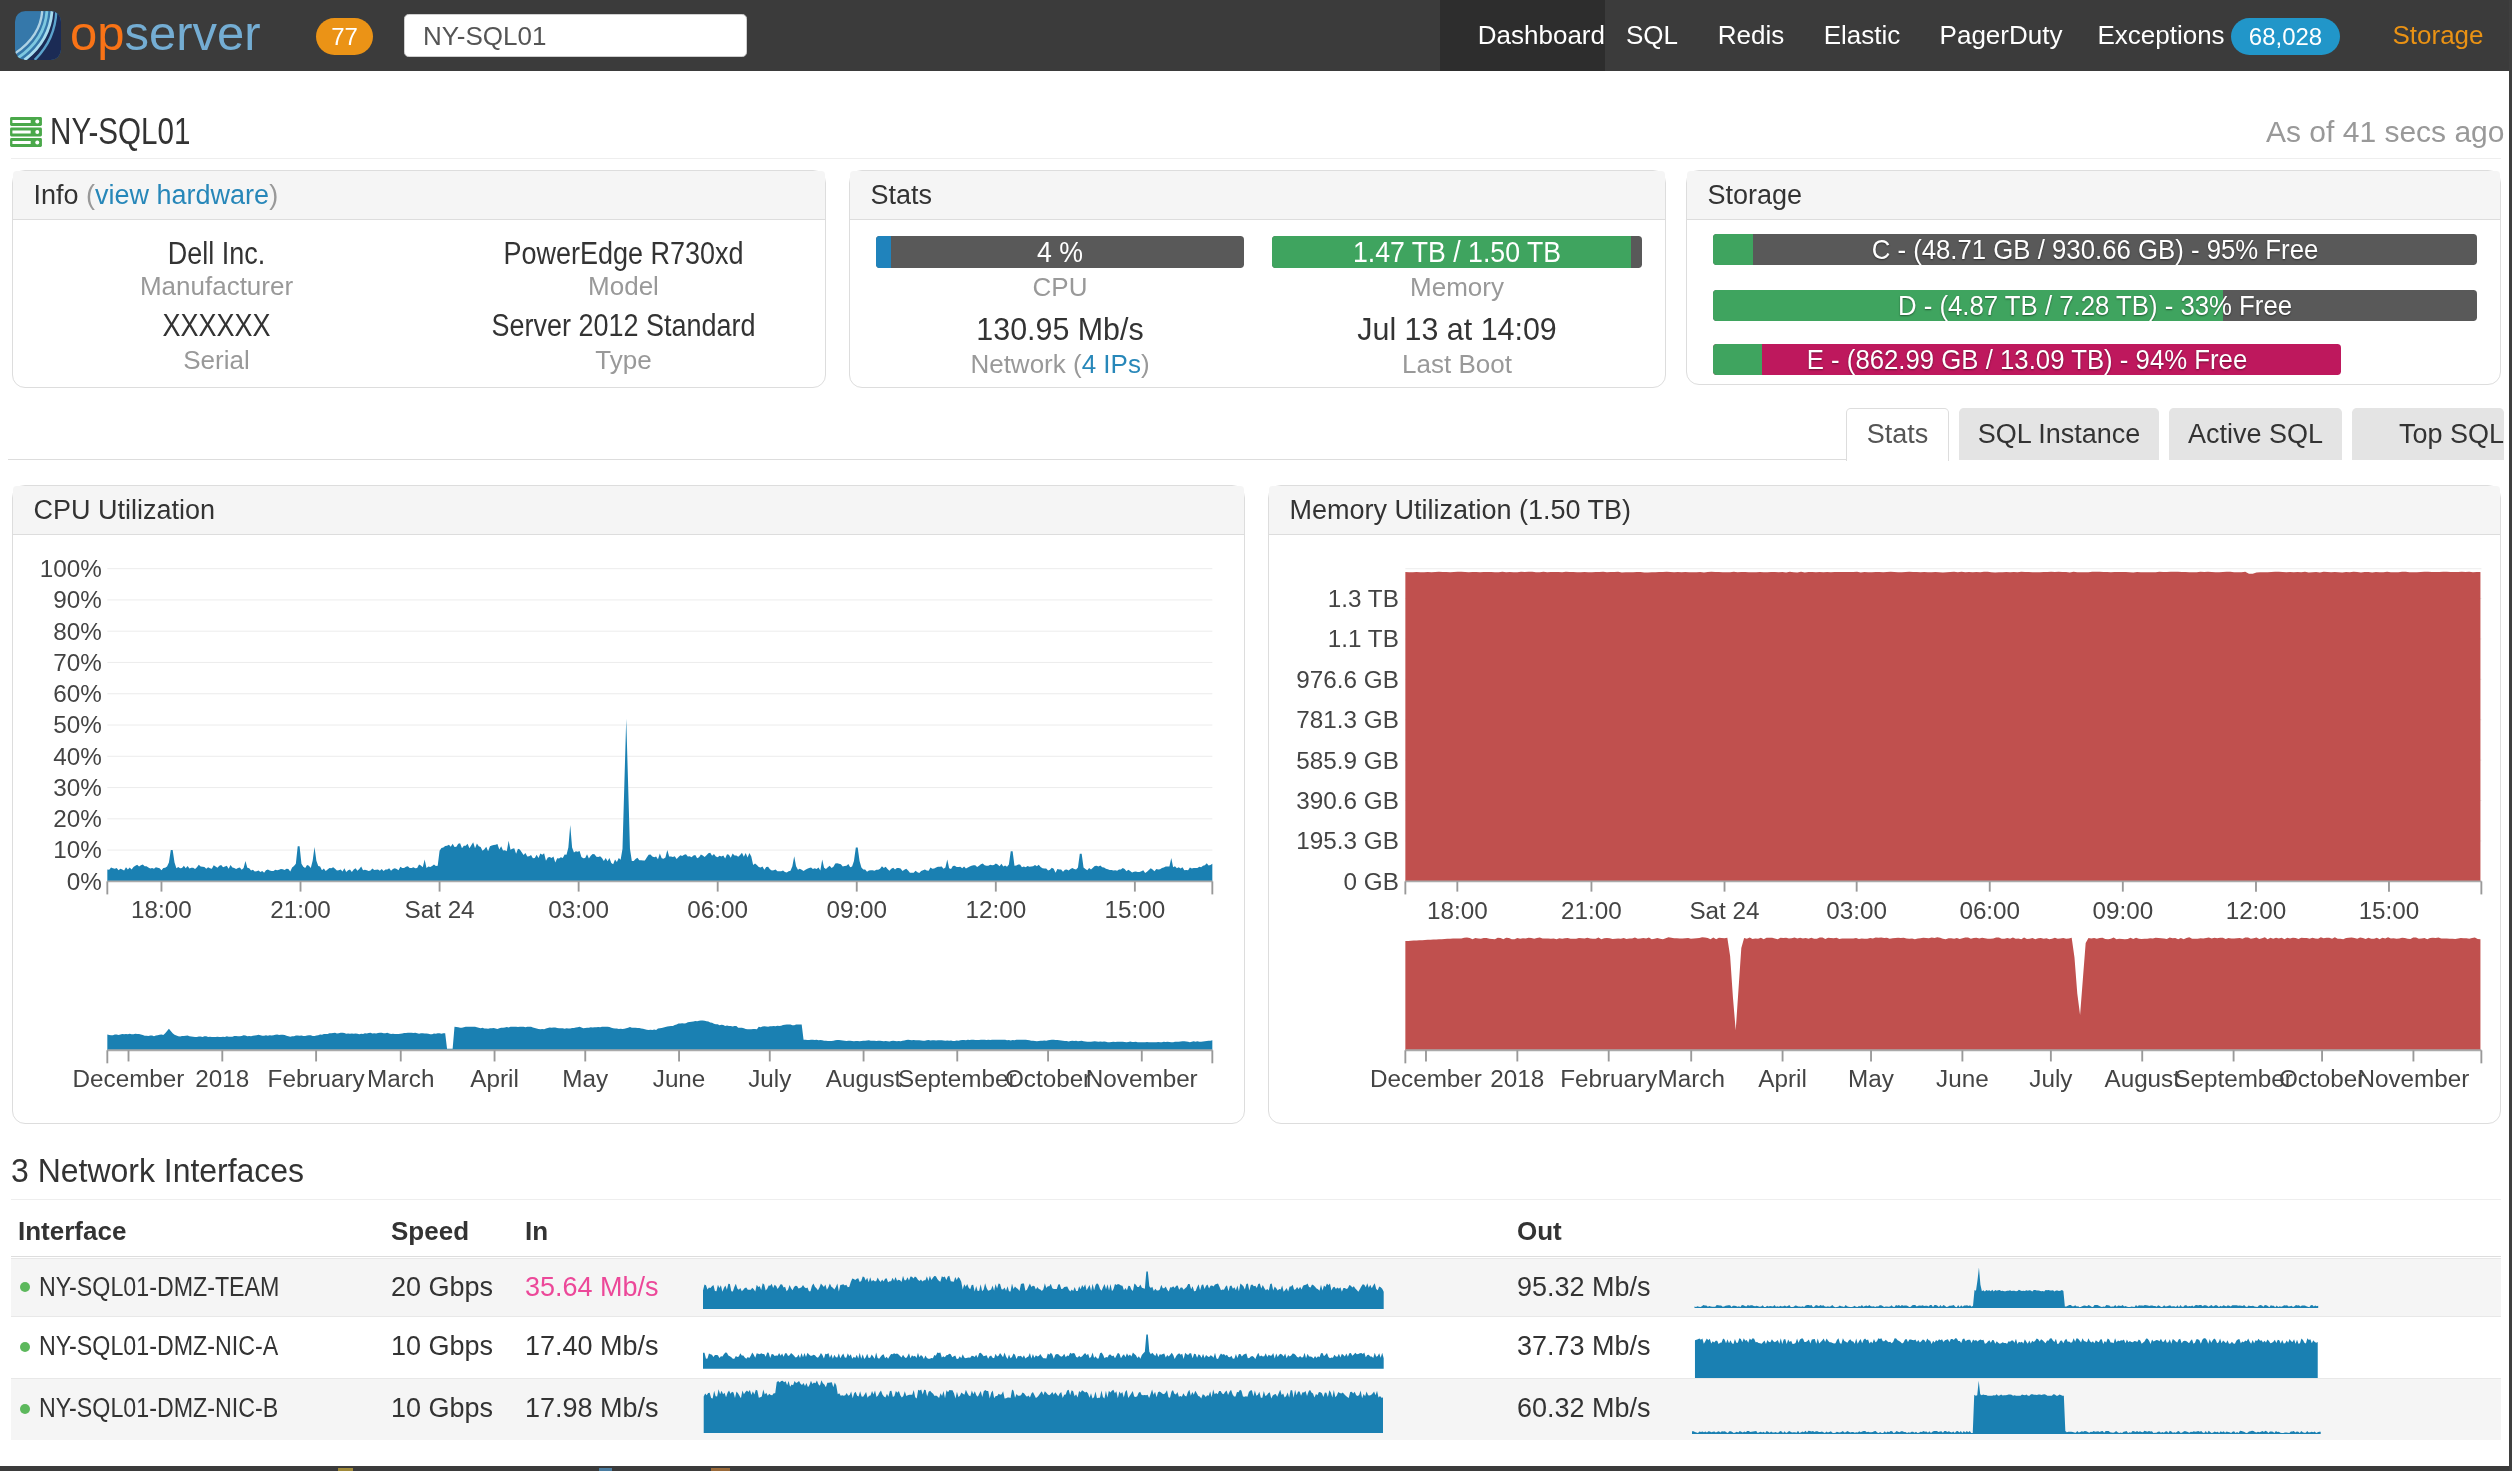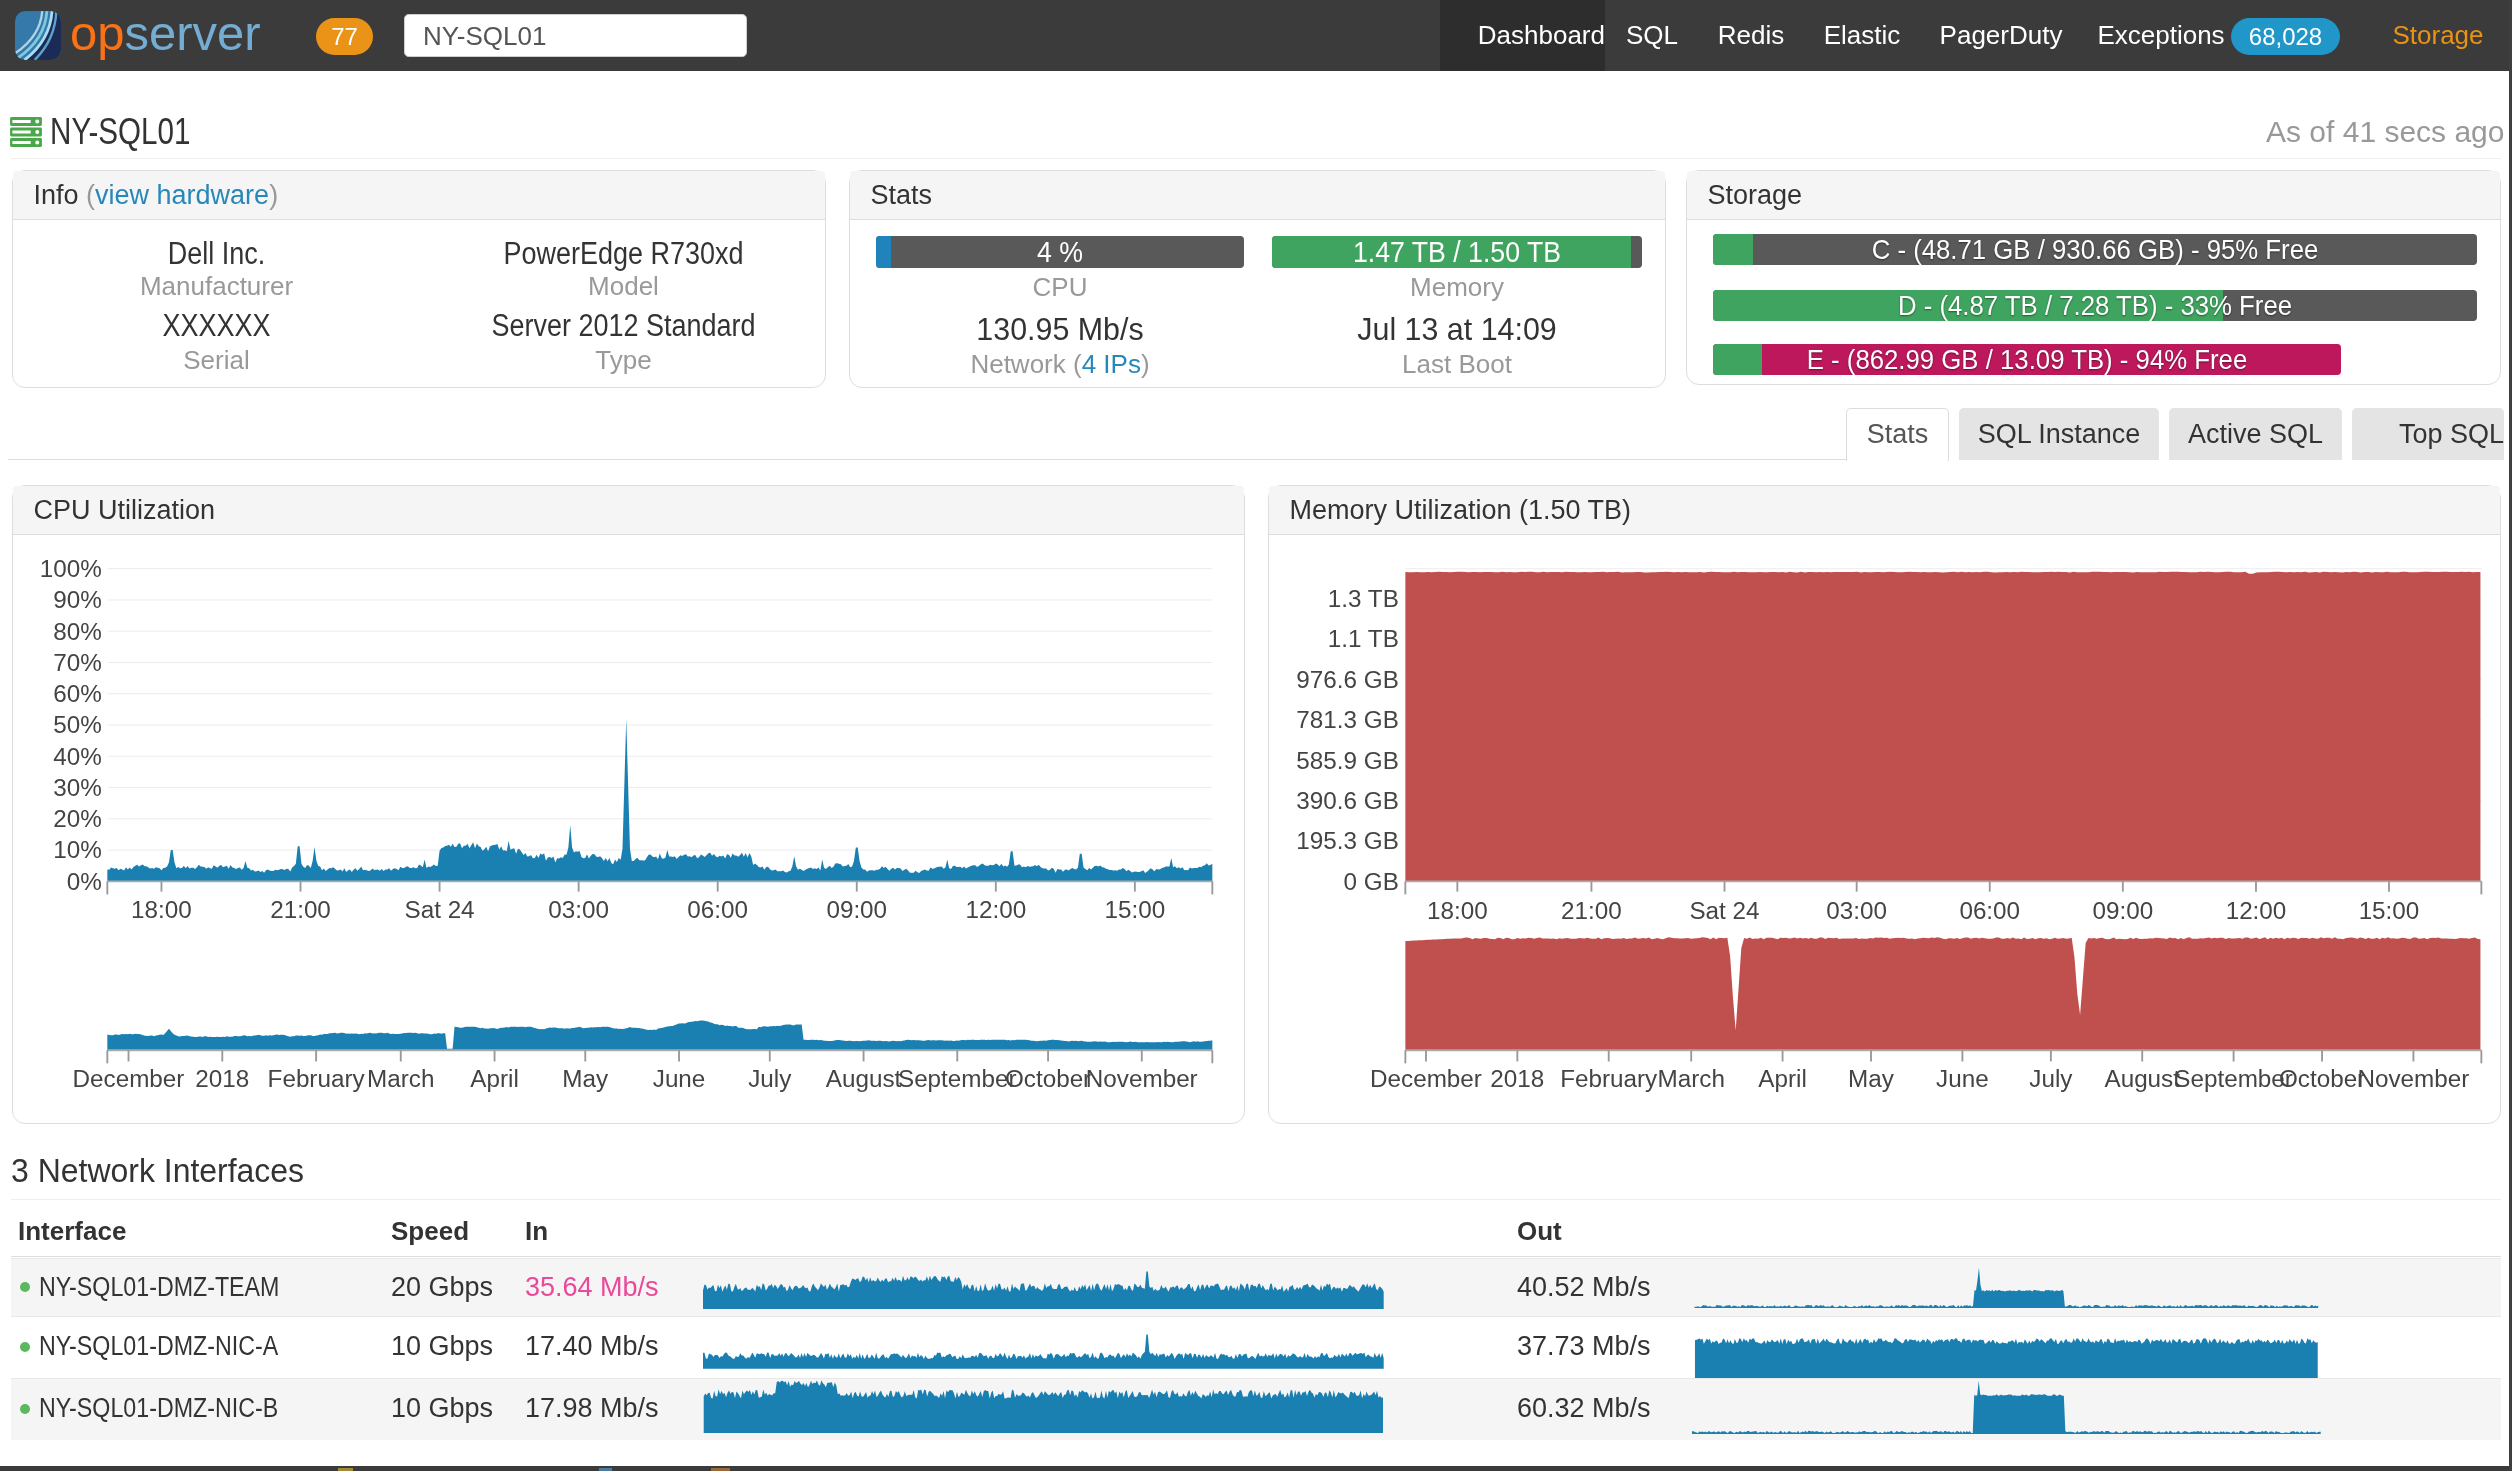--- a/index.html
+++ b/index.html
@@ -263,21 +263,21 @@
 <div class="abs" style="left:18px;top:1216px;font-size:26px;color:#333;font-weight:bold">Interface</div>
 <div class="abs" style="left:391px;top:1216px;font-size:26px;color:#333;font-weight:bold">Speed</div>
 <div class="abs" style="left:525px;top:1216px;font-size:26px;color:#333;font-weight:bold">In</div>
 <div class="abs" style="left:1517px;top:1216px;font-size:26px;color:#333;font-weight:bold">Out</div>
 <div class="abs" style="left:11.2px;top:1256px;width:2490px;border-top:1.9px solid #ddd"></div>
 <div class="abs" style="left:11.2px;top:1258px;width:2490px;height:59px;background:#f5f5f5;border-top:0.9px solid #e8e8e8"></div>
 <div class="abs" style="left:19.6px;top:1282px;width:10.3px;height:10.3px;border-radius:50%;background:#5cb85c"></div>
 <div class="abs" style="left:39px;top:1272px;font-size:27px;color:#333;transform:scaleX(0.86);transform-origin:left center">NY-SQL01-DMZ-TEAM</div>
 <div class="abs" style="left:391px;top:1272px;font-size:27px;color:#333">20 Gbps</div>
 <div class="abs" style="left:525px;top:1272px;font-size:27px;color:#ec4899">35.64 Mb/s</div>
-<div class="abs" style="left:1517px;top:1272px;font-size:27px;color:#333">40.52 Mb/s</div>
+<div class="abs" style="left:1517px;top:1272px;font-size:27px;color:#333">95.32 Mb/s</div>
 <div class="abs" style="left:11.2px;top:1316px;width:2490px;height:62px;background:#fff;border-top:0.9px solid #e8e8e8"></div>
 <div class="abs" style="left:19.6px;top:1342px;width:10.3px;height:10.3px;border-radius:50%;background:#5cb85c"></div>
 <div class="abs" style="left:39px;top:1331px;font-size:27px;color:#333;transform:scaleX(0.86);transform-origin:left center">NY-SQL01-DMZ-NIC-A</div>
 <div class="abs" style="left:391px;top:1331px;font-size:27px;color:#333">10 Gbps</div>
 <div class="abs" style="left:525px;top:1331px;font-size:27px;color:#333">17.40 Mb/s</div>
 <div class="abs" style="left:1517px;top:1331px;font-size:27px;color:#333">37.73 Mb/s</div>
 <div class="abs" style="left:11.2px;top:1378px;width:2490px;height:62px;background:#f5f5f5;border-top:0.9px solid #e8e8e8"></div>
 <div class="abs" style="left:19.6px;top:1404px;width:10.3px;height:10.3px;border-radius:50%;background:#5cb85c"></div>
 <div class="abs" style="left:39px;top:1393px;font-size:27px;color:#333;transform:scaleX(0.86);transform-origin:left center">NY-SQL01-DMZ-NIC-B</div>
 <div class="abs" style="left:391px;top:1393px;font-size:27px;color:#333">10 Gbps</div>

